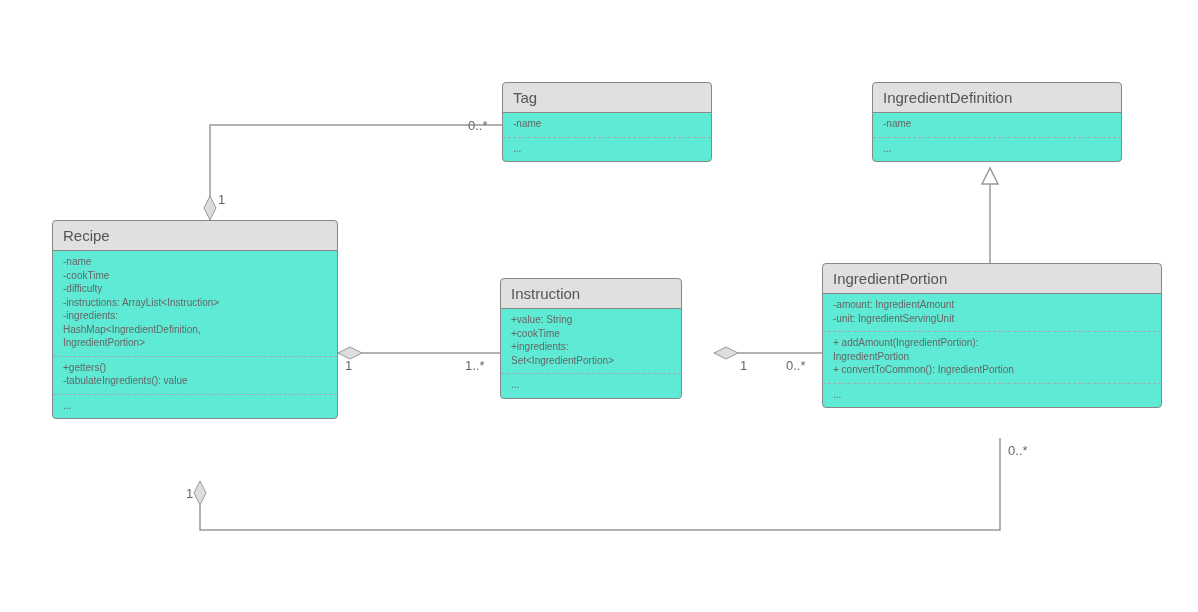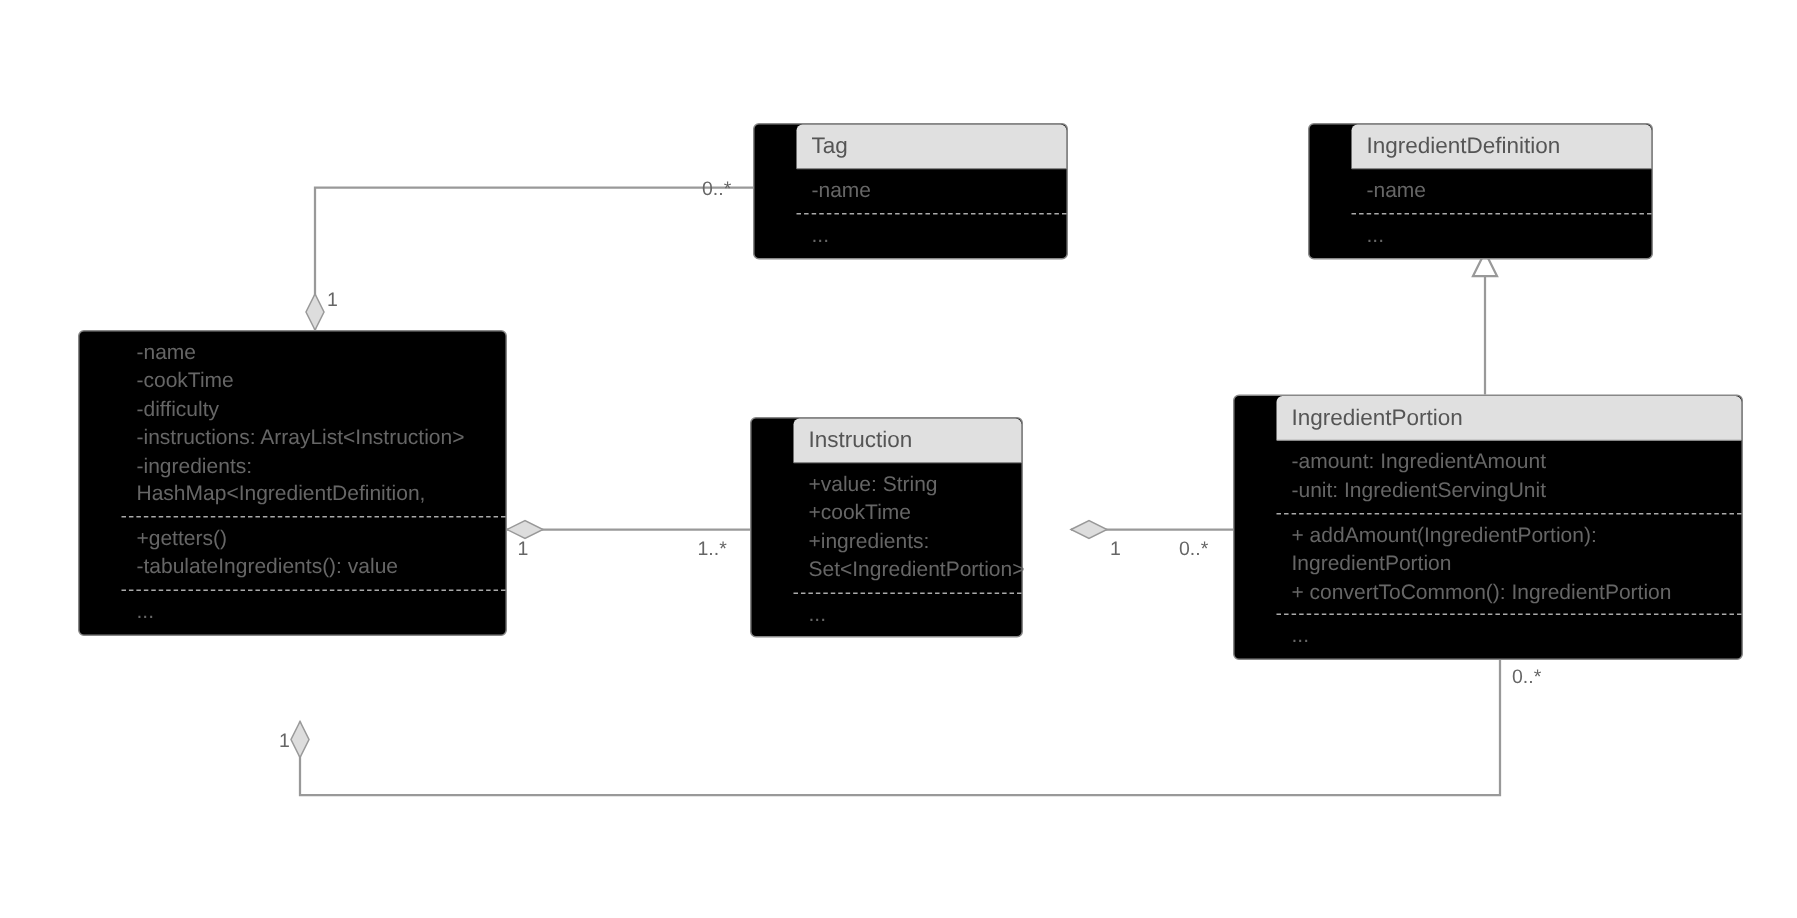--- a/index.html
+++ b/index.html
@@ -8,37 +8,36 @@
     font-size: 14px;
     color: #555;
     background: #fff;
     width: 1198px;
     height: 612px;
     position: relative;
   }
   .class-box {
     position: absolute;
     border: 1px solid #888;
-    background: #000000;
+    background: #5eead4;
     border-radius: 4px 4px 4px 4px;
     box-sizing: border-box;
-    padding-left: 28px;
   }
   .class-title {
     background: #e0e0e0;
     padding: 6px 10px;
     border-bottom: 1px solid #888;
     font-size: 15px;
     color: #555;
     border-radius: 4px 4px 0 0;
   }
   .class-section {
     padding: 4px 10px 6px 10px;
     line-height: 1.35;
-    font-size: 14px;
+    font-size: 10px;
     color: #666;
   }
   .class-sep {
     border-top: 1px dashed #aaa;
     margin: 0 0;
   }
   .multiplicity {
     position: absolute;
     font-size: 13px;
     color: #666;
@@ -67,47 +66,49 @@
   <polygon points="714,353 726,347 738,353 726,359" fill="#ddd" stroke="#999" stroke-width="1"></polygon>
 
   <path d="M 200 481 L 200 530 L 1000 530 L 1000 438" stroke="#999" fill="none" stroke-width="1.5"></path>
   <polygon points="200,481 194,493 200,505 206,493" fill="#ddd" stroke="#999" stroke-width="1"></polygon>
 
   <path d="M 990 263 L 990 168" stroke="#999" fill="none" stroke-width="1.5"></path>
   <polygon points="990,168 982,184 998,184" fill="#fff" stroke="#999" stroke-width="1.5"></polygon>
 </svg>
 
 <div class="class-box" style="left:52px; top:220px; width:286px;">
+  <div class="class-title">Recipe</div>
   <div class="class-section">
     <div>-name</div>
     <div>-cookTime</div>
     <div>-difficulty</div>
     <div>-instructions: ArrayList&lt;Instruction&gt;</div>
     <div>-ingredients:</div>
     <div>HashMap&lt;IngredientDefinition,</div>
+    <div>IngredientPortion&gt;</div>
   </div>
   <div class="class-sep"></div>
   <div class="class-section">
     <div>+getters()</div>
     <div>-tabulateIngredients(): value</div>
   </div>
   <div class="class-sep"></div>
   <div class="class-section">...</div>
 </div>
 
 <div class="class-box" style="left:502px; top:82px; width:210px;">
   <div class="class-title">Tag</div>
   <div class="class-section">
     <div>-name</div>
   </div>
   <div class="class-sep"></div>
   <div class="class-section">...</div>
 </div>
 
-<div class="class-box" style="left:872px; top:82px; width:230px;">
+<div class="class-box" style="left:872px; top:82px; width:250px;">
   <div class="class-title">IngredientDefinition</div>
   <div class="class-section">
     <div>-name</div>
   </div>
   <div class="class-sep"></div>
   <div class="class-section">...</div>
 </div>
 
 <div class="class-box" style="left:500px; top:278px; width:182px;">
   <div class="class-title">Instruction</div>

